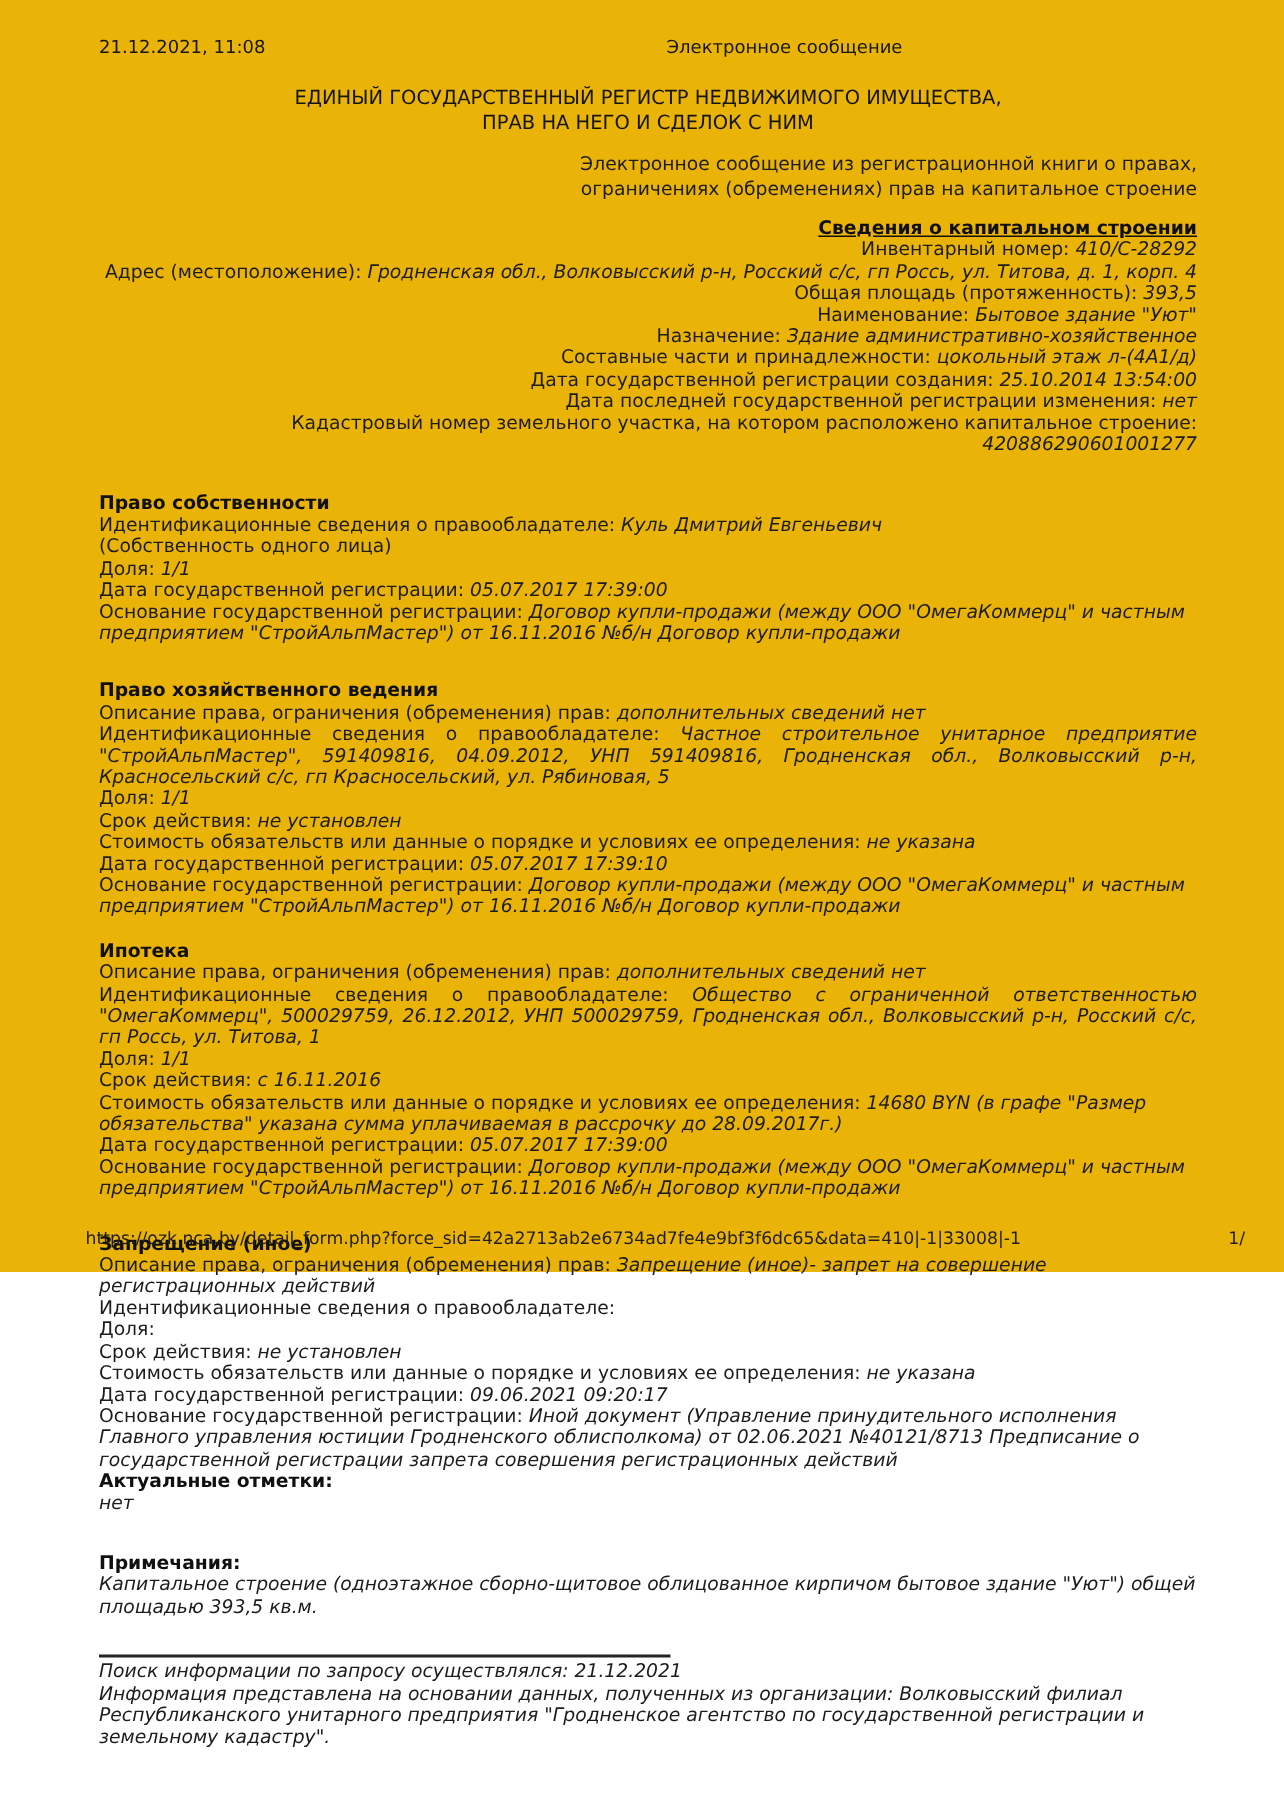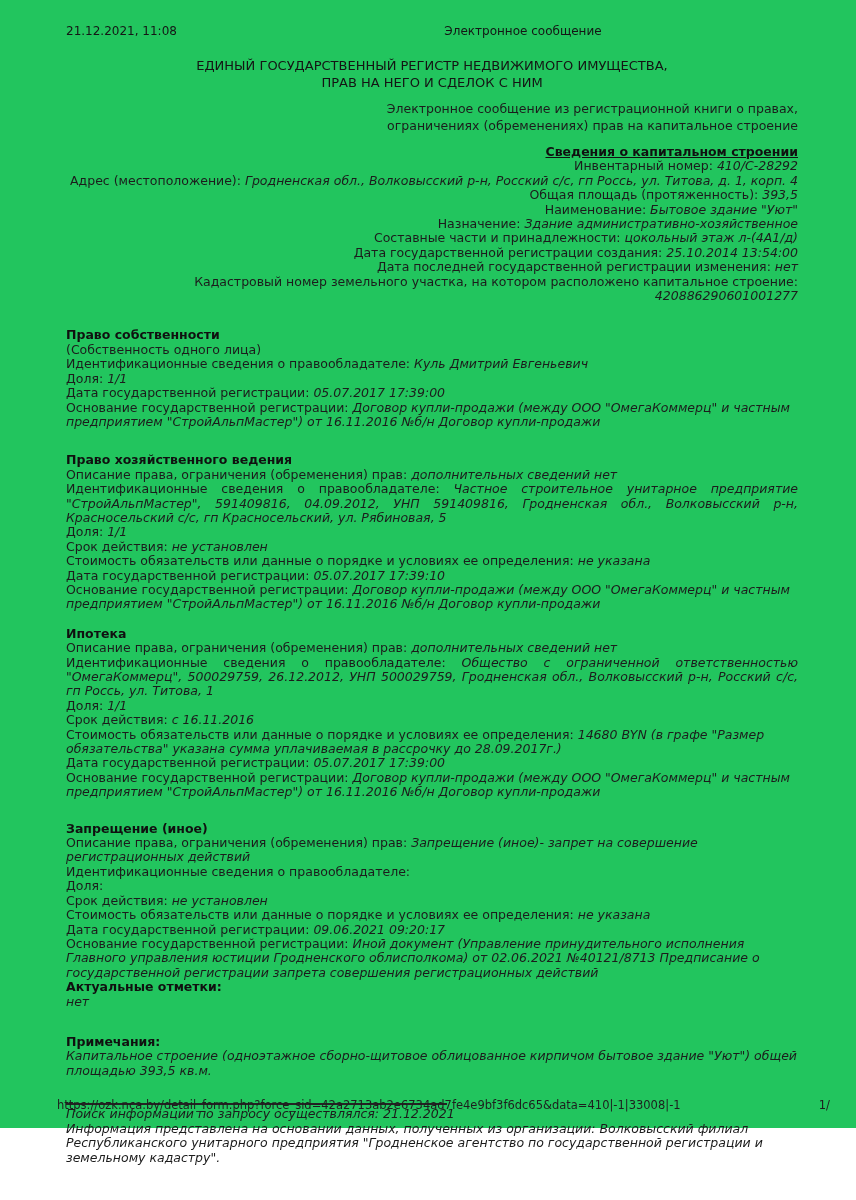--- a/index.html
+++ b/index.html
@@ -1,20 +1,20 @@
 <!DOCTYPE html>
 <html><head>
 <meta charset="utf-8">
 <style>
   html,body{margin:0;padding:0;}
   body{
     width:856px;height:1200px;overflow:hidden;background:#ffffff;color:#1c1c1c;
     font-family:"DejaVu Sans","Liberation Sans",sans-serif;font-size:12.5px;
   }
-  .page{position:relative;box-sizing:border-box;width:856px;height:1128px;padding:24px 58px 0 66px;background:#22c55e;}
+  .page{position:relative;box-sizing:border-box;width:856px;height:848px;padding:24px 58px 0 66px;background:#eab308;}
   
   .print-header{position:relative;height:14px;font-size:12px;color:#151515;}
   .ph-datetime{position:absolute;left:0;top:0;white-space:nowrap;}
   .ph-center{position:absolute;left:calc(50% + 91px);transform:translateX(-50%);top:0;white-space:nowrap;}
   
   .doc-title{margin-top:19px;text-align:center;font-size:13px;line-height:17px;color:#141414;}
   .doc-subtitle{margin-top:9px;text-align:right;font-size:12.5px;line-height:17px;}
   
   section{margin:0;}
   .sec-building{margin-top:11px;text-align:right;}
@@ -68,22 +68,22 @@
     <p class="row"><span class="lbl">Наименование:</span> <span class="val">Бытовое здание "Уют"</span></p>
     <p class="row"><span class="lbl">Назначение:</span> <span class="val">Здание административно-хозяйственное</span></p>
     <p class="row"><span class="lbl">Составные части и принадлежности:</span> <span class="val">цокольный этаж л-(4А1/д)</span></p>
     <p class="row"><span class="lbl">Дата государственной регистрации создания:</span> <span class="val">25.10.2014 13:54:00</span></p>
     <p class="row"><span class="lbl">Дата последней государственной регистрации изменения:</span> <span class="val">нет</span></p>
     <p class="row"><span class="lbl">Кадастровый номер земельного участка, на котором расположено капитальное строение:</span> <span class="val">420886290601001277</span></p>
   </section>
 
   <section class="sec-own">
     <h2 class="section-heading">Право собственности</h2>
+    <p class="row"><span class="lbl">Идентификационные сведения о правообладателе:</span> <span class="val">Куль Дмитрий Евгеньевич</span></p>
     <p class="row">(Собственность одного лица)</p>
-    <p class="row"><span class="lbl">Идентификационные сведения о правообладателе:</span> <span class="val">Куль Дмитрий Евгеньевич</span></p>
     <p class="row"><span class="lbl">Доля:</span> <span class="val">1/1</span></p>
     <p class="row"><span class="lbl">Дата государственной регистрации:</span> <span class="val">05.07.2017 17:39:00</span></p>
     <p class="row"><span class="lbl">Основание государственной регистрации:</span> <span class="val">Договор купли-продажи (между ООО "ОмегаКоммерц" и частным предприятием "СтройАльпМастер") от 16.11.2016 №б/н Договор купли-продажи</span></p>
   </section>
 
   <section class="sec-eco">
     <h2 class="section-heading">Право хозяйственного ведения</h2>
     <p class="row"><span class="lbl">Описание права, ограничения (обременения) прав:</span> <span class="val">дополнительных сведений нет</span></p>
     <p class="row justify"><span class="lbl">Идентификационные сведения о правообладателе:</span> <span class="val">Частное строительное унитарное предприятие "СтройАльпМастер", 591409816, 04.09.2012, УНП 591409816, Гродненская обл., Волковысский р-н, Красносельский с/с, гп Красносельский, ул. Рябиновая, 5</span></p>
     <p class="row"><span class="lbl">Доля:</span> <span class="val">1/1</span></p>

